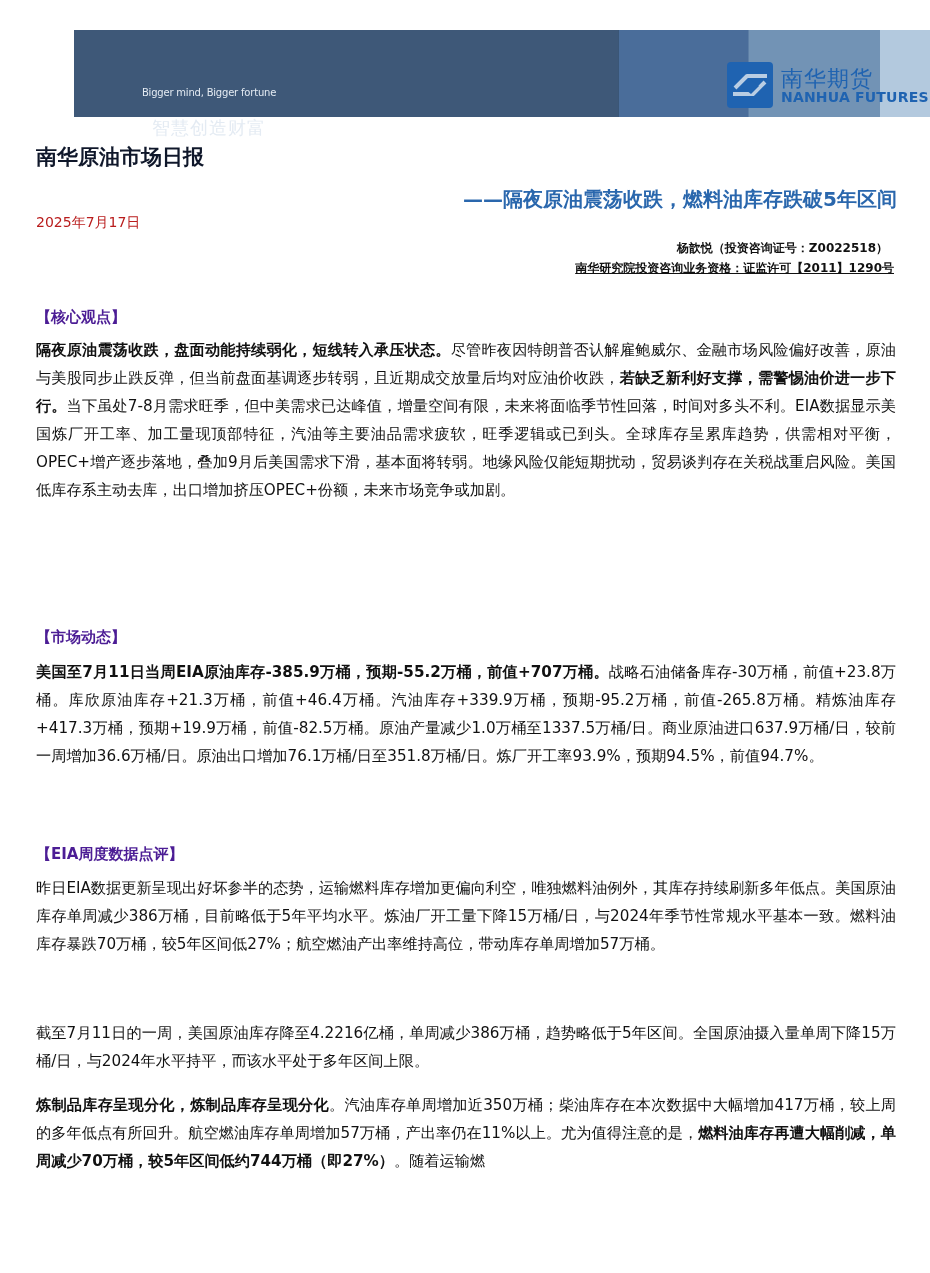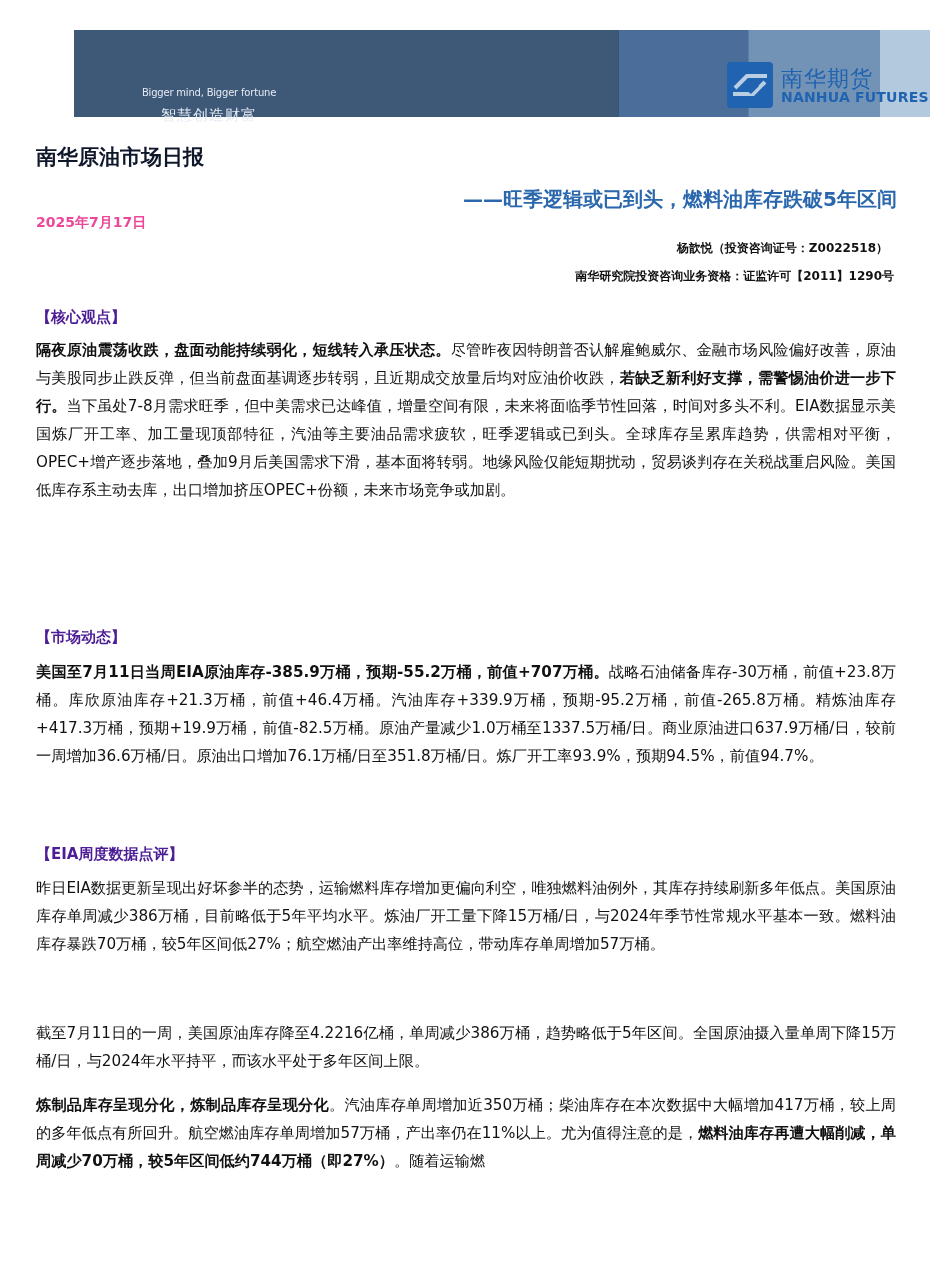--- a/index.html
+++ b/index.html
@@ -8,34 +8,34 @@
 
   .banner { position: absolute; left: 30px; top: 30px; width: 870px; height: 87px; display: flex; padding-left: 44px; }
   .band { height: 100%; position: relative; }
   .band-1 { width: 545px; background: #3e5878; }
   .band-2 { width: 130px; background: #4a6d9a; border-left: 1px solid #3a5677; }
   .band-3 { width: 131px; background: #7293b5; border-left: 1px solid #5d7fa6; }
   .band-4 { width: 64px;  background: #b3c9de; }
 
   .slogan { position: absolute; left: 60px; top: 57px; width: 150px; text-align: center; color: #e4ebf3; }
   .slogan-en { font-size: 10px; letter-spacing: -0.2px; white-space: nowrap; }
-  .slogan-cn { font-size: 15px; margin-top: 8px; letter-spacing: 1px; }
+  .slogan-cn { font-size: 18px; margin-top: 18px; letter-spacing: 1px; }
 
   .logo { position: absolute; left: 727px; top: 62px; display: flex; align-items: center; }
   .logo-mark { width: 46px; height: 46px; background: #1f63b1; border-radius: 4px; position: relative; }
   .logo-mark svg { position: absolute; left: 0; top: 0; }
   .logo-text { margin-left: 8px; color: #1f63b1; }
   .logo-cn { font-size: 22px; font-weight: normal; letter-spacing: 1px; line-height: 24px; }
   .logo-en { font-size: 14px; font-weight: bold; letter-spacing: 0.2px; line-height: 12px; }
 
   .title { position: absolute; left: 36px; top: 143px; font-size: 21px; font-weight: bold; color: #0f172a; }
   .subtitle { position: absolute; right: 33px; top: 186px; font-size: 20px; font-weight: bold; color: #2a67ad; white-space: nowrap; }
-  .date { position: absolute; left: 36px; top: 214px; font-size: 14px; font-weight: bold; color: #ec4899; }
+  .date { position: absolute; left: 36px; top: 214px; font-size: 14px; font-weight: normal; color: #b91c1c; }
   .author { position: absolute; right: 42px; top: 240px; font-size: 12px; font-weight: bold; color: #111; text-align: center; }
-  .license { position: absolute; right: 36px; top: 268px; font-size: 12px; font-weight: bold; color: #111; }
+  .license { position: absolute; right: 36px; top: 260px; font-size: 12px; font-weight: bold; color: #111; text-decoration: underline; }
 
   .section-head { position: absolute; left: 36px; font-size: 15px; font-weight: bold; color: #4c1d95; }
   .para { position: absolute; left: 36px; width: 860px; font-size: 15.2px; line-height: 28px; color: #111; text-align: justify; }
   .para b { font-weight: bold; }
 
   #h-core   { top: 308px; }
   #p-core   { top: 336px; }
   #h-market { top: 628px; }
   #p-market { top: 658px; }
   #h-eia    { top: 845px; }
@@ -68,21 +68,21 @@
       <path d="M14 24 L22 16 L32 24 L24 32 Z" fill="#1f63b1"></path>
     </svg>
   </div>
   <div class="logo-text">
     <div class="logo-cn">南华期货</div>
     <div class="logo-en">NANHUA FUTURES</div>
   </div>
 </div>
 
 <div class="title">南华原油市场日报</div>
-<div class="subtitle">——旺季逻辑或已到头，燃料油库存跌破5年区间</div>
+<div class="subtitle">——隔夜原油震荡收跌，燃料油库存跌破5年区间</div>
 <div class="date">2025年7月17日</div>
 <div class="author">杨歆悦（投资咨询证号：Z0022518）</div>
 <div class="license">南华研究院投资咨询业务资格：证监许可【2011】1290号</div>
 
 <div class="section-head" id="h-core">【核心观点】</div>
 <div class="para" id="p-core"><b>隔夜原油震荡收跌，盘面动能持续弱化，短线转入承压状态。</b><span>尽管昨夜因特朗普否认解雇鲍威尔、金融市场风险偏好改善，原油与美股同步止跌反弹，但当前盘面基调逐步转弱，且近期成交放量后均对应油价收跌，</span><b>若缺乏新利好支撑，需警惕油价进一步下行。</b><span>当下虽处7-8月需求旺季，但中美需求已达峰值，增量空间有限，未来将面临季节性回落，时间对多头不利。EIA数据显示美国炼厂开工率、加工量现顶部特征，汽油等主要油品需求疲软，旺季逻辑或已到头。全球库存呈累库趋势，供需相对平衡，OPEC+增产逐步落地，叠加9月后美国需求下滑，基本面将转弱。地缘风险仅能短期扰动，贸易谈判存在关税战重启风险。美国低库存系主动去库，出口增加挤压OPEC+份额，未来市场竞争或加剧。</span></div>
 
 <div class="section-head" id="h-market">【市场动态】</div>
 <div class="para" id="p-market"><b>美国至7月11日当周EIA原油库存-385.9万桶，预期-55.2万桶，前值+707万桶。</b><span>战略石油储备库存-30万桶，前值+23.8万桶。库欣原油库存+21.3万桶，前值+46.4万桶。汽油库存+339.9万桶，预期-95.2万桶，前值-265.8万桶。精炼油库存+417.3万桶，预期+19.9万桶，前值-82.5万桶。原油产量减少1.0万桶至1337.5万桶/日。商业原油进口637.9万桶/日，较前一周增加36.6万桶/日。原油出口增加76.1万桶/日至351.8万桶/日。炼厂开工率93.9%，预期94.5%，前值94.7%。</span></div>
 

